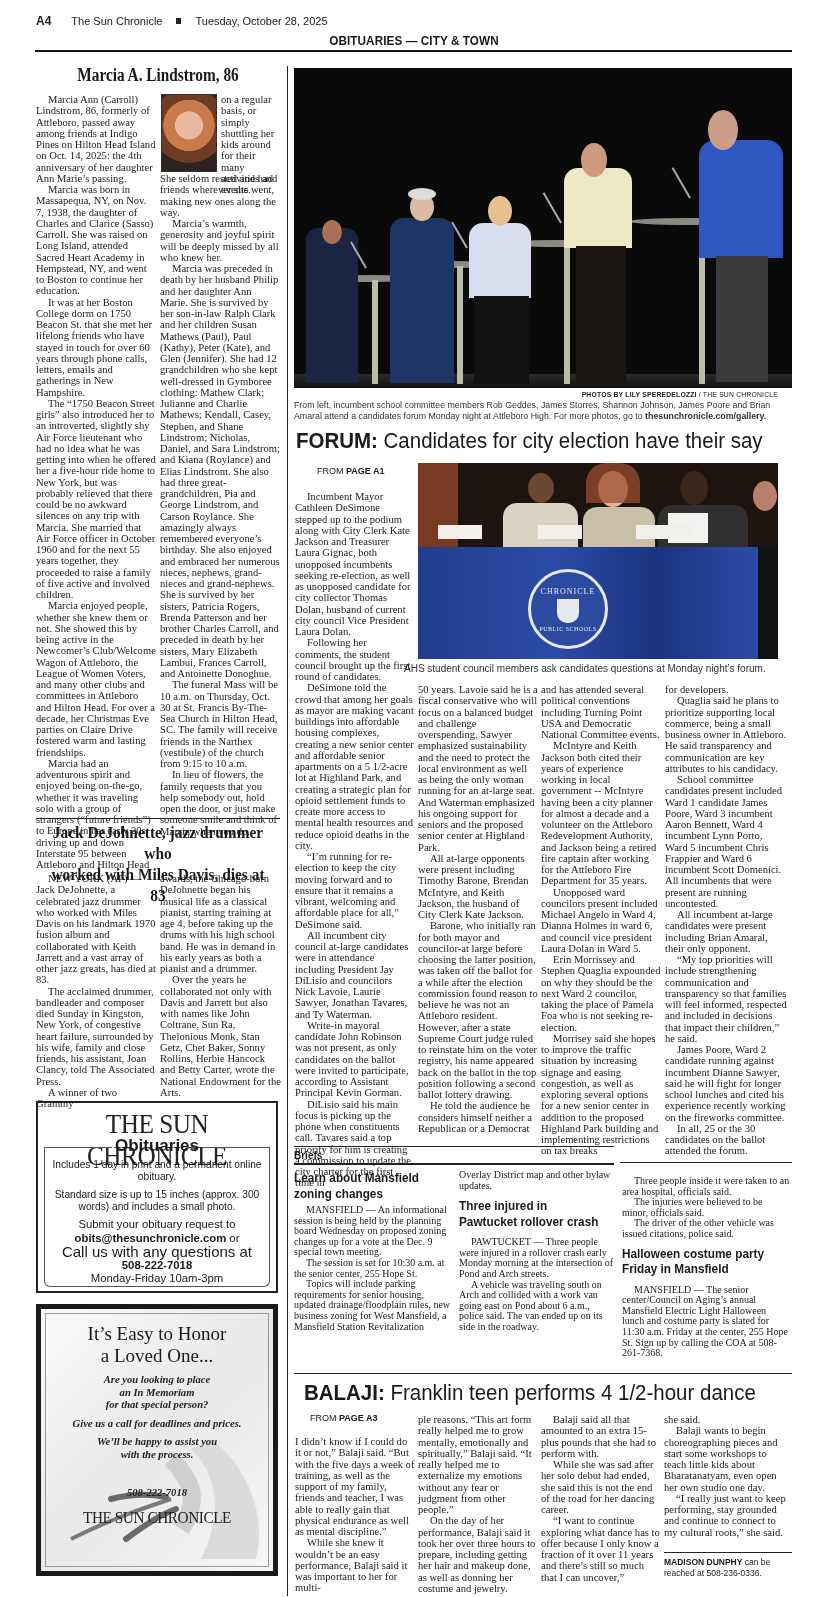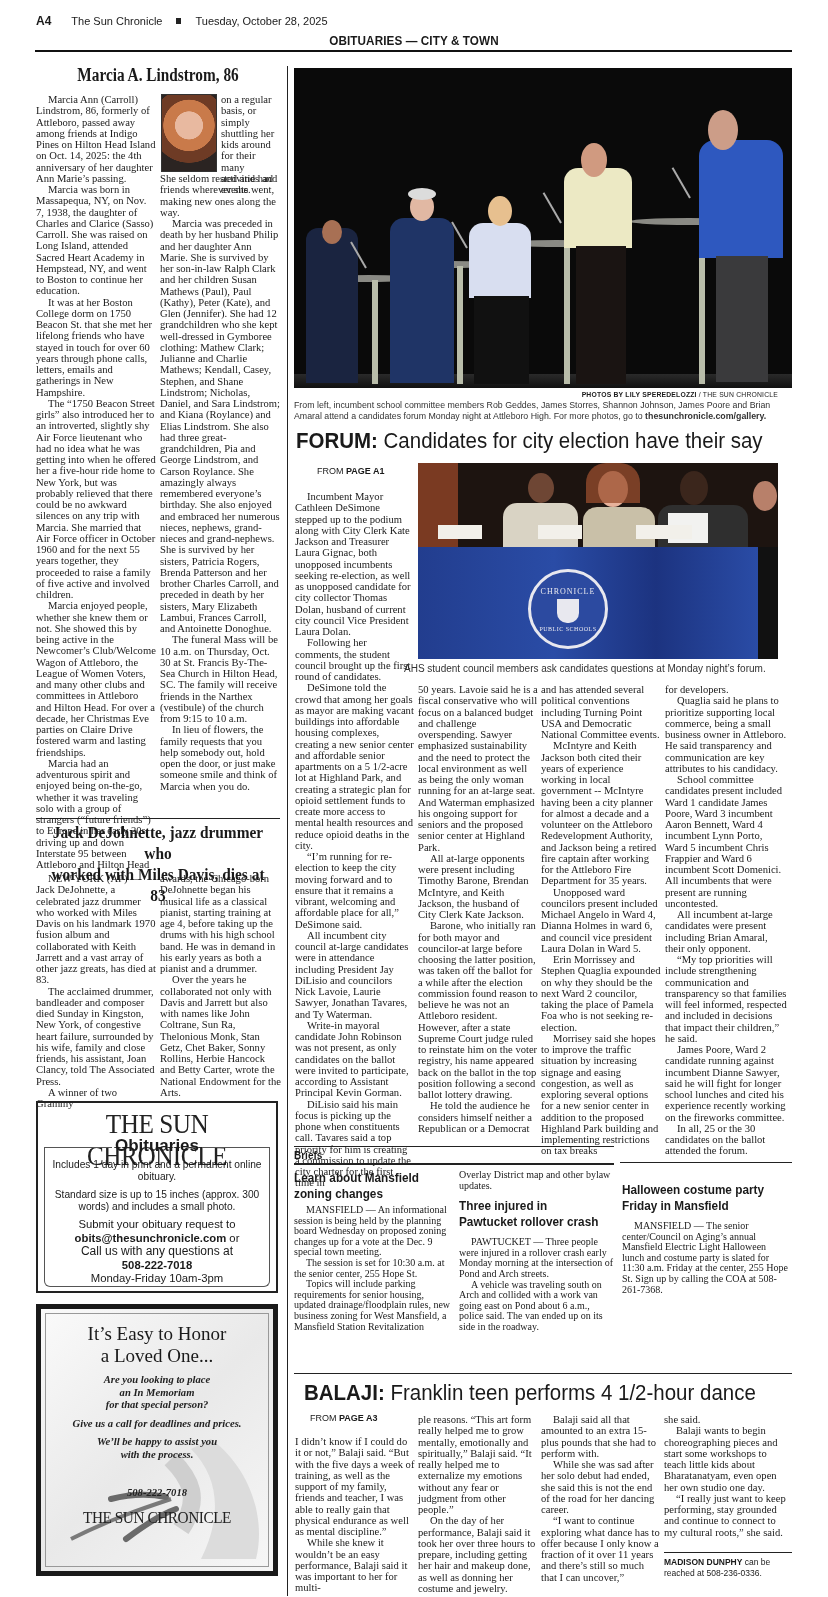--- a/index.html
+++ b/index.html
@@ -88,20 +88,21 @@
   <p>The “1750 Beacon Street girls” also introduced her to an introverted, slightly shy Air Force lieutenant who had no idea what he was getting into when he offered her a five-hour ride home to New York, but was probably relieved that there could be no awkward silences on any trip with Marcia. She married that Air Force officer in October 1960 and for the next 55 years together, they proceeded to raise a family of five active and involved children.</p>
   <p>Marcia enjoyed people, whether she knew them or not. She showed this by being active in the Newcomer’s Club/Welcome Wagon of Attleboro, the League of Women Voters, and many other clubs and committees in Attleboro and Hilton Head. For over a decade, her Christmas Eve parties on Claire Drive fostered warm and lasting friendships.</p>
   <p>Marcia had an adventurous spirit and enjoyed being on-the-go, whether it was traveling solo with a group of strangers (“future friends”) to Europe in her early 20s, driving up and down Interstate 95 between Attleboro and Hilton Head</p>
 </div>
 <div class="abs obit-photo" style="left:161px; top:94px;"></div>
 <div class="abs col" style="left:221px; top:94px; width:60px;">
   <p class="noind">on a regular basis, or simply shuttling her kids around for their many activities and events.</p>
 </div>
 <div class="abs col" style="left:160px; top:173px; width:121px;">
   <p class="noind">She seldom rested and had friends wherever she went, making new ones along the way.</p>
+  <p>Marcia’s warmth, generosity and joyful spirit will be deeply missed by all who knew her.</p>
   <p>Marcia was preceded in death by her husband Philip and her daughter Ann Marie. She is survived by her son-in-law Ralph Clark and her children Susan Mathews (Paul), Paul (Kathy), Peter (Kate), and Glen (Jennifer). She had 12 grandchildren who she kept well-dressed in Gymboree clothing: Mathew Clark; Julianne and Charlie Mathews; Kendall, Casey, Stephen, and Shane Lindstrom; Nicholas, Daniel, and Sara Lindstrom; and Kiana (Roylance) and Elias Lindstrom. She also had three great-grandchildren, Pia and George Lindstrom, and Carson Roylance. She amazingly always remembered everyone’s birthday. She also enjoyed and embraced her numerous nieces, nephews, grand-nieces and grand-nephews. She is survived by her sisters, Patricia Rogers, Brenda Patterson and her brother Charles Carroll, and preceded in death by her sisters, Mary Elizabeth Lambui, Frances Carroll, and Antoinette Donoghue.</p>
   <p>The funeral Mass will be 10 a.m. on Thursday, Oct. 30 at St. Francis By-The-Sea Church in Hilton Head, SC. The family will receive friends in the Narthex (vestibule) of the church from 9:15 to 10 a.m.</p>
   <p>In lieu of flowers, the family requests that you help somebody out, hold open the door, or just make someone smile and think of Marcia when you do.</p>
 </div>
 
 <div class="abs" style="left:36px; top:818px; width:244px; height:1px; background:#222;"></div>
 
 <div class="abs" style="left:36px; top:822px; width:244px;">
   <div class="jack-head">
     <div>Jack DeJohnette, jazz drummer who</div>
@@ -126,21 +127,21 @@
     <div style="position:absolute; right:0; width:68px; top:0; height:1px; background:#555;"></div>
   </div>
   <div class="abs ad-obit-title" style="left:0; width:238px; top:33px;">Obituaries</div>
   <div class="abs ad-body" style="left:12px; width:214px; top:56px;">
     <div>Includes 1 day in print and a permanent online obituary.</div>
     <div style="height:5px;"></div>
     <div>Standard size is up to 15 inches (approx. 300 words) and includes a small photo.</div>
     <div style="height:5px;"></div>
     <div style="font-size:11.3px; line-height:13.5px;">Submit your obituary request to</div>
     <div style="font-size:11.3px; line-height:13.5px;"><b>obits@thesunchronicle.com</b><span> or</span></div>
-    <div style="font-size:12px; line-height:13.5px;">Call us with any questions at</div>
+    <div style="font-size:15px; line-height:13.5px;">Call us with any questions at</div>
     <div style="font-size:11.3px; line-height:13.5px; font-weight:bold;">508-222-7018</div>
     <div style="font-size:11.3px; line-height:13.5px;">Monday-Friday 10am-3pm</div>
   </div>
 </div>
 
 <div class="abs ad2" style="left:36px; top:1304px; width:242px; height:272px;">
   <div class="abs inner" style="left:4px; top:4px; right:4px; bottom:4px;"></div>
   <svg class="abs" style="left:10px; top:130px;" width="220" height="120" viewBox="0 0 220 120">
     <path d="M160 0 C200 30 215 80 205 120 L150 120 C170 80 170 40 140 10 Z" fill="#dcdcdc"></path>
     <path d="M20 100 C60 80 90 70 120 60" stroke="#7a7a7a" stroke-width="4" fill="none"></path>
@@ -281,20 +282,25 @@
 </div>
 <div class="abs" style="left:459px; top:1170px; width:156px;">
   <div class="bcol">Overlay District map and other bylaw updates.</div>
   <div class="brief-head" style="margin-top:7px;">Three injured in Pawtucket rollover crash</div>
   <div class="bcol" style="margin-top:8px;">
     <p>PAWTUCKET — Three people were injured in a rollover crash early Monday morning at the intersection of Pond and Arch streets.</p>
     <p>A vehicle was traveling south on Arch and collided with a work van going east on Pond about 6 a.m., police said. The van ended up on its side in the roadway.</p>
   </div>
 </div>
 <div class="abs" style="left:622px; top:1176px; width:168px;">
+  <div class="bcol">
+    <p>Three people inside it were taken to an area hospital, officials said.</p>
+    <p>The injuries were believed to be minor, officials said.</p>
+    <p>The driver of the other vehicle was issued citations, police said.</p>
+  </div>
   <div class="brief-head" style="margin-top:6px;">Halloween costume party Friday in Mansfield</div>
   <div class="bcol" style="margin-top:8px;">
     <p>MANSFIELD — The senior center/Council on Aging’s annual Mansfield Electric Light Halloween lunch and costume party is slated for 11:30 a.m. Friday at the center, 255 Hope St. Sign up by calling the COA at 508-261-7368.</p>
   </div>
 </div>
 
 <div class="abs" style="left:294px; top:1373px; width:498px; height:1px; background:#222;"></div>
 <div class="abs forum-head" style="left:304px; top:1380px;"><b>BALAJI:</b><span> Franklin teen performs 4 1/2-hour dance</span></div>
 <div class="abs from" style="left:288px; top:1413px;"><span>FROM </span><b>PAGE A3</b></div>
 

